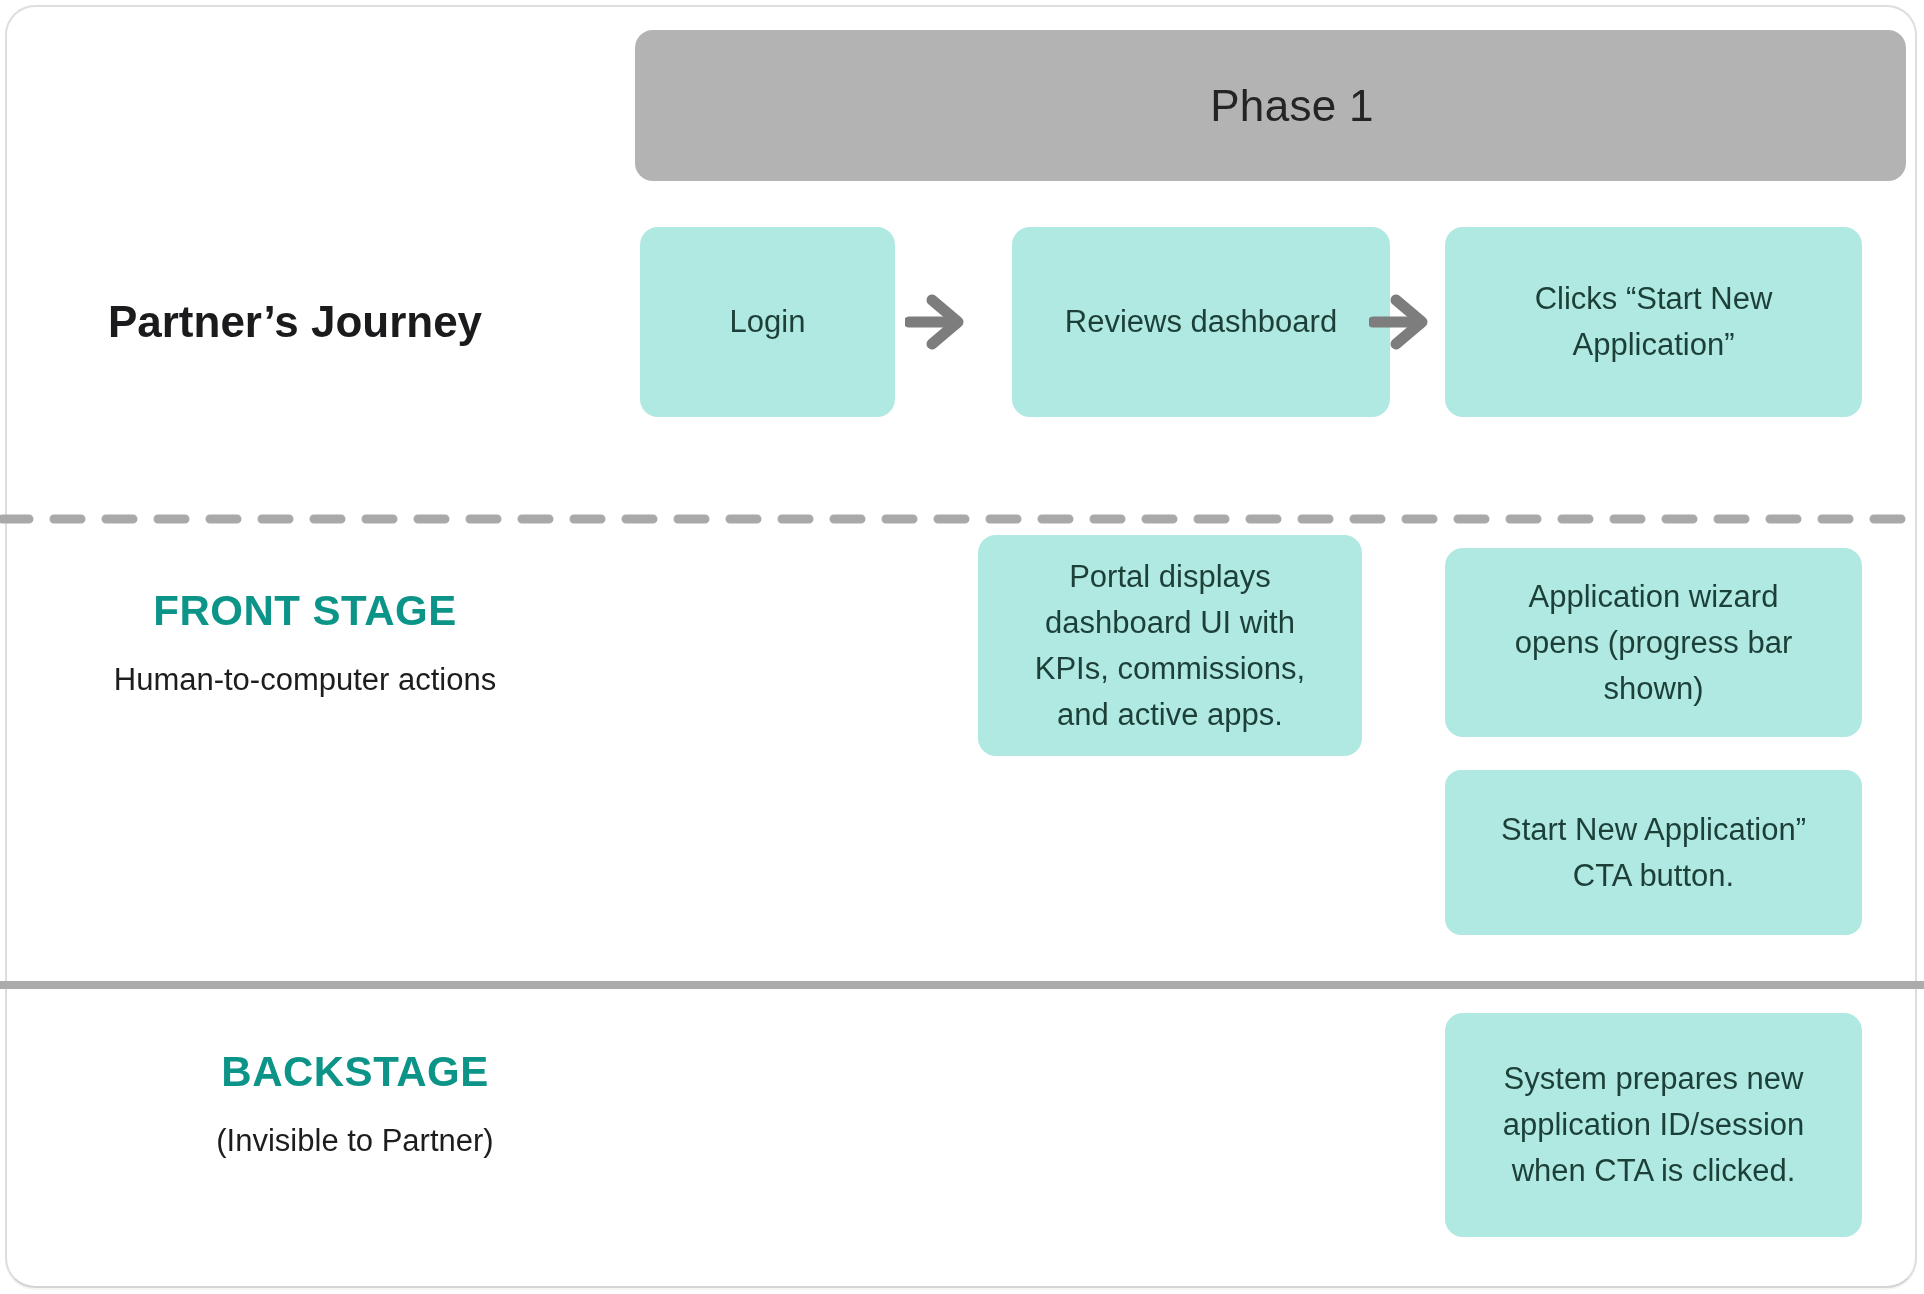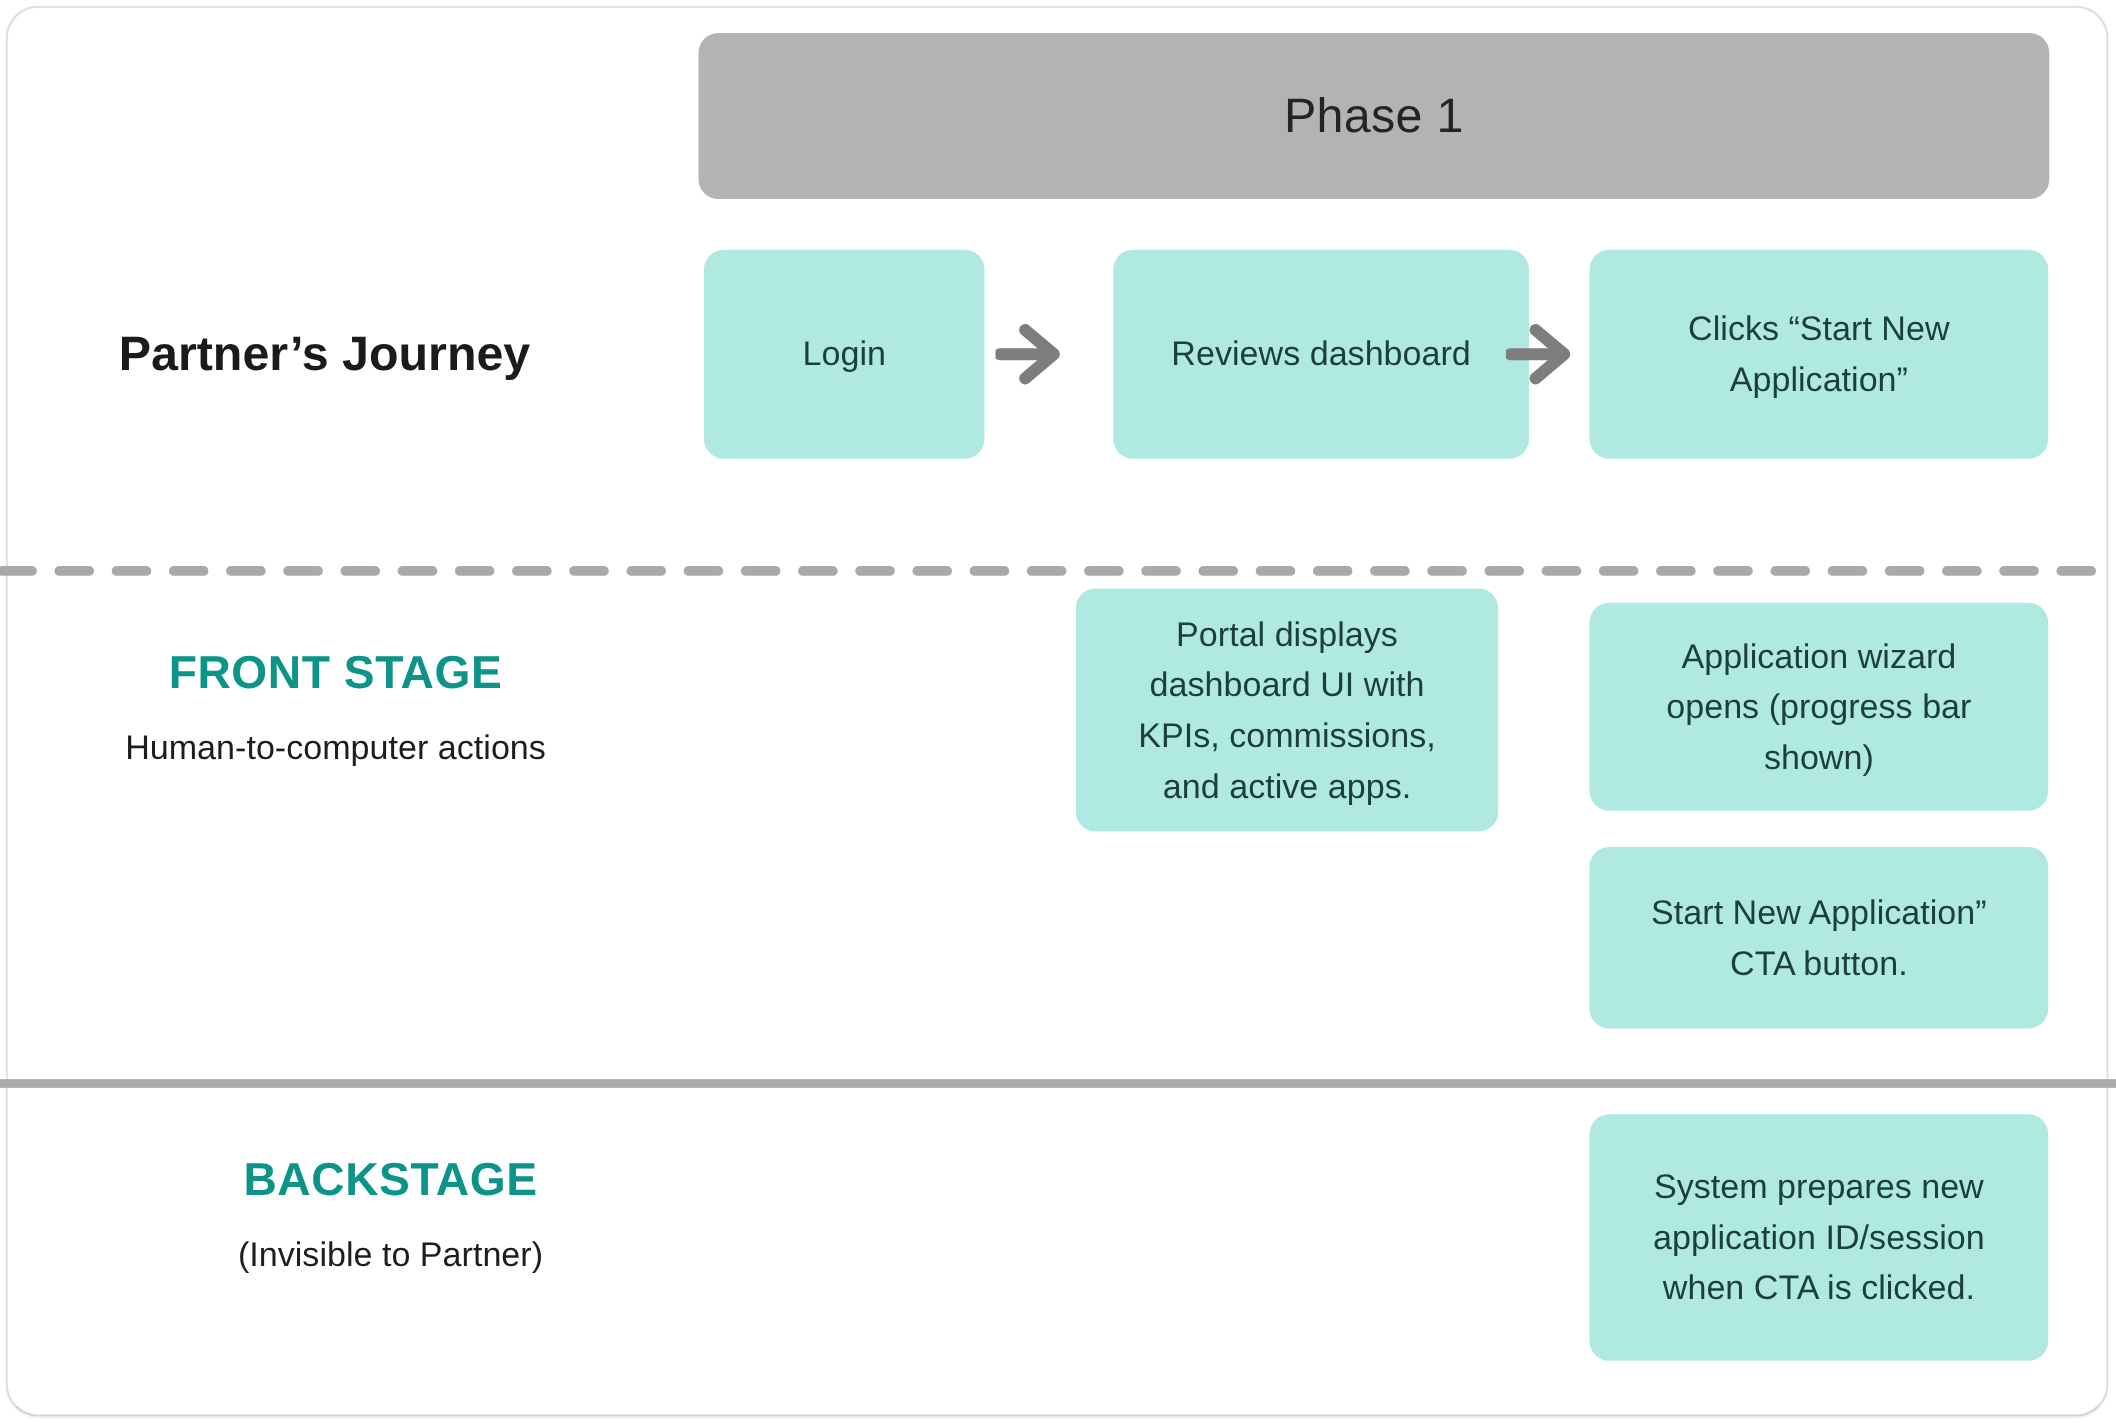--- a/index.html
+++ b/index.html
@@ -28,20 +28,21 @@
     position: absolute;
     left: 635px; top: 30px;
     width: 1228px; height: 151px;
     background: #b3b3b3;
     border-radius: 18px;
     display: flex; align-items: center; justify-content: center;
     font-size: 44px;
     font-weight: 500;
     color: #242424;
     letter-spacing: 0.3px;
+    padding-left: 43px;
   }
   .journey-label {
     position: absolute;
     left: 40px; top: 227px;
     width: 510px; height: 190px;
     display: flex; align-items: center; justify-content: center;
     font-size: 44px;
     font-weight: 600;
     color: #1b1b1d;
   }
@@ -56,21 +57,21 @@
     line-height: 46px;
     color: #1c3f38;
     padding: 0 10px;
     box-sizing: border-box;
   }
   .box-login    { left: 640px;  top: 227px; width: 255px; height: 190px; }
   .box-reviews  { left: 980px;  top: 227px; width: 378px; height: 190px; margin-left: 32px; }
   .box-clicks   { left: 1445px; top: 227px; width: 417px; height: 190px; }
   .box-fs1      { left: 978px;  top: 535px; width: 384px; height: 221px; }
   .box-fs2      { left: 1445px; top: 548px; width: 417px; height: 189px; }
-  .box-fs3      { left: 1445px; top: 770px; width: 417px; height: 165px; }
+  .box-fs3      { left: 1445px; top: 770px; width: 417px; height: 165px; border-radius: 16px; }
   .box-bs1      { left: 1445px; top: 1013px; width: 417px; height: 224px; }
   .arrow {
     position: absolute;
     top: 292px;
     width: 64px; height: 60px;
   }
   .arrow-1 { left: 905px; }
   .arrow-2 { left: 1369px; }
   .dashed-divider {
     position: absolute;

